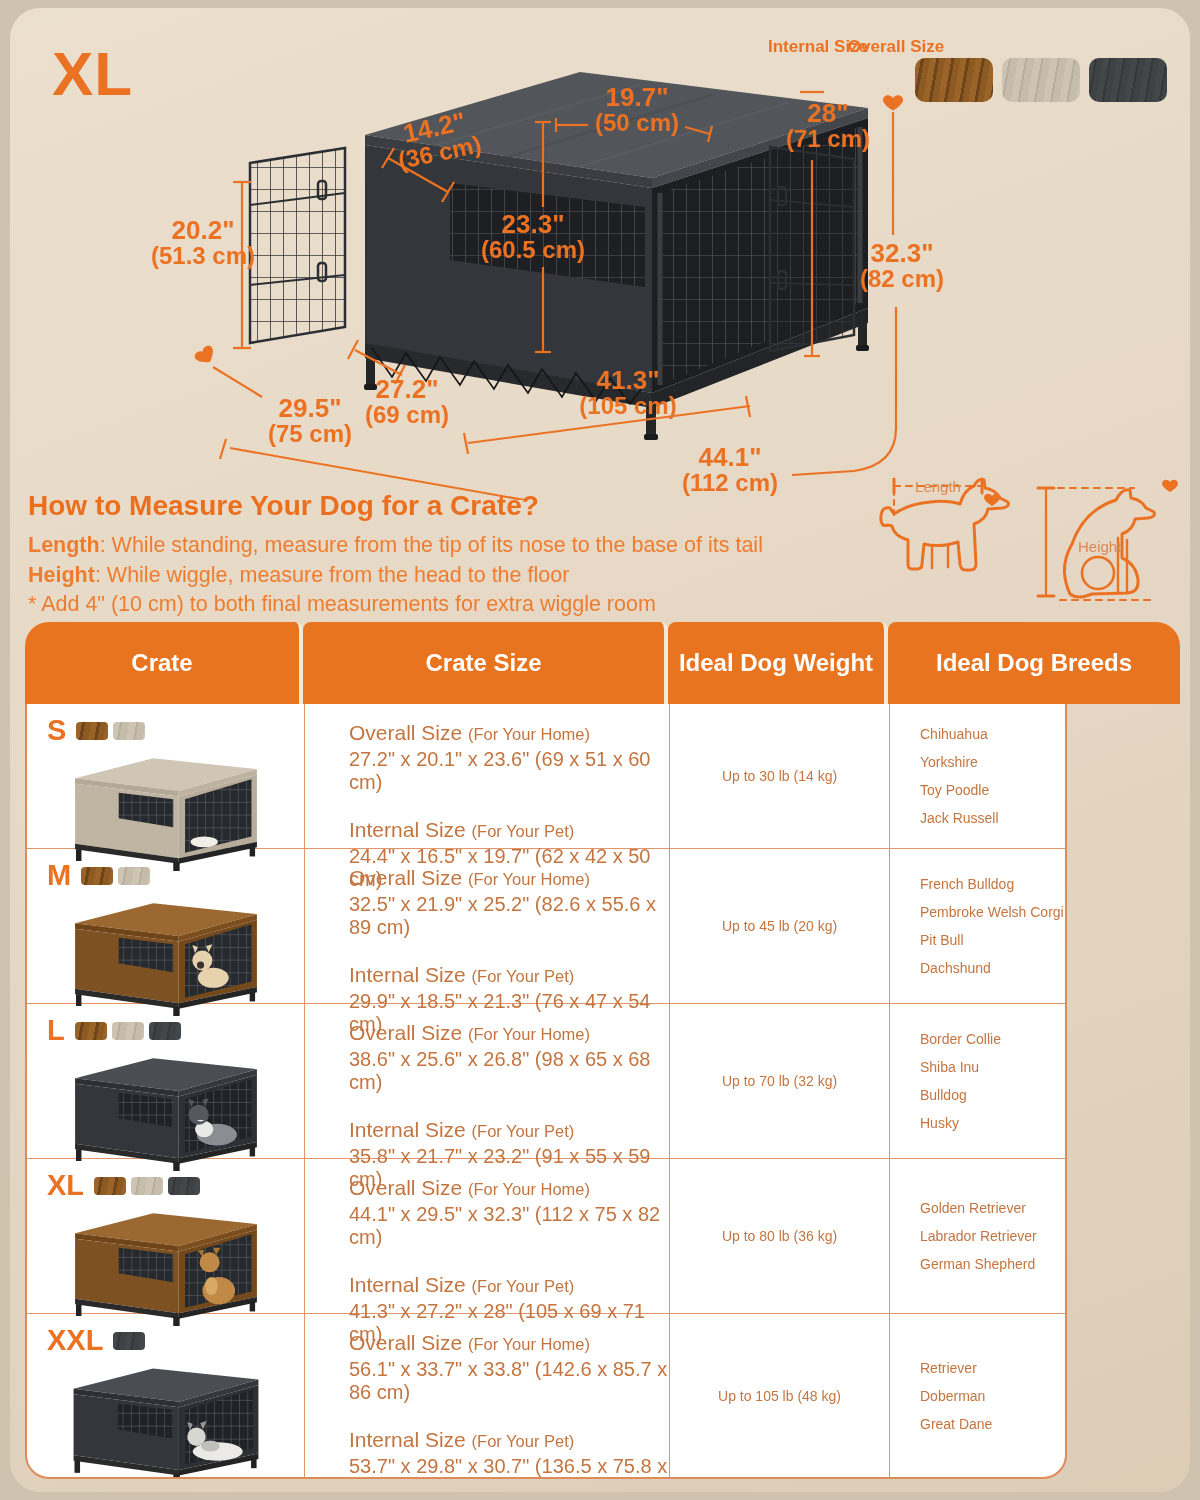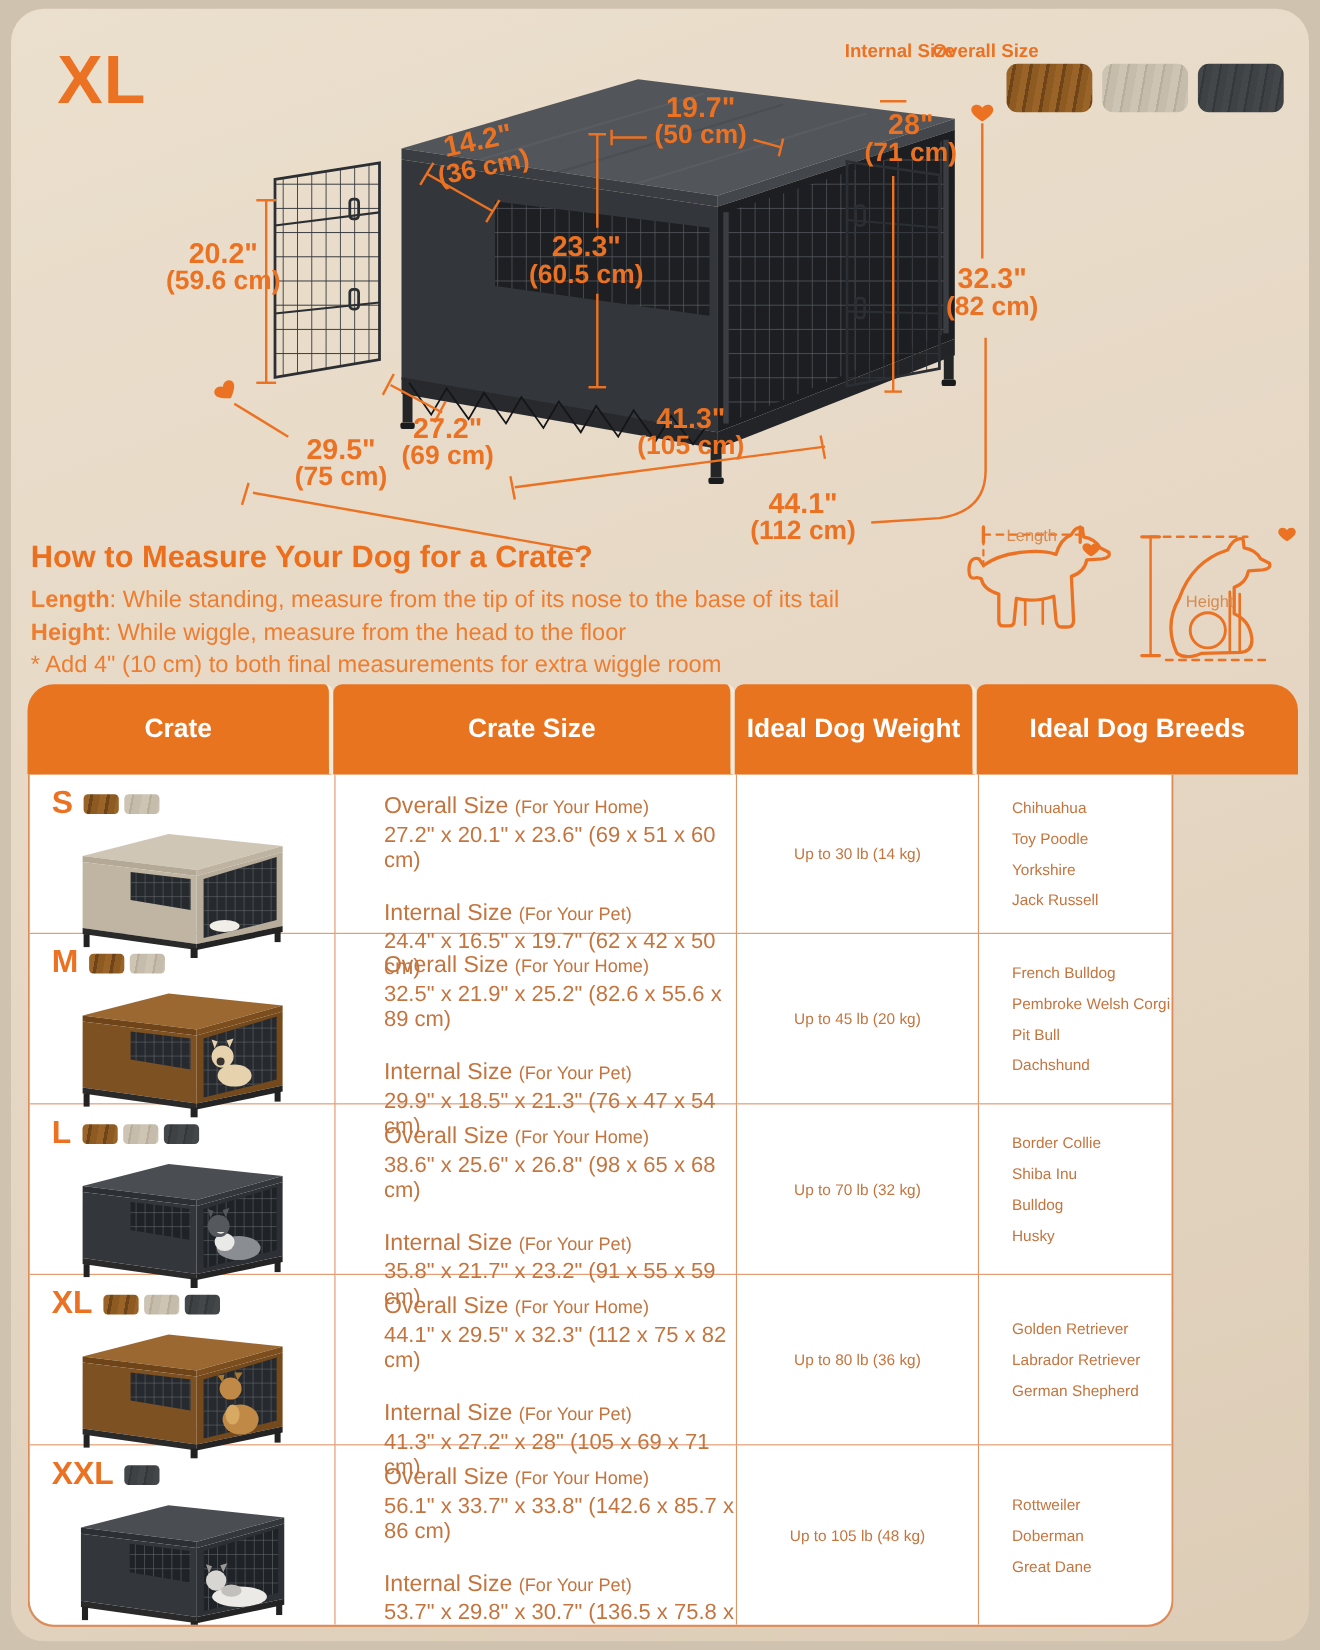--- a/index.html
+++ b/index.html
@@ -180,21 +180,21 @@
   <div class="dim" style="left:828px;top:126px">
       <span class="in">28"</span>
       <span class="cm">(71 cm)</span>
     </div>
   <div class="dim" style="left:533px;top:237px">
       <span class="in">23.3"</span>
       <span class="cm">(60.5 cm)</span>
     </div>
   <div class="dim" style="left:203px;top:243px">
       <span class="in">20.2"</span>
-      <span class="cm">(59.6 cm)</span>
+      <span class="cm">(51.3 cm)</span>
     </div>
   <div class="dim" style="left:902px;top:266px">
       <span class="in">32.3"</span>
       <span class="cm">(82 cm)</span>
     </div>
   <div class="dim" style="left:310px;top:421px">
       <span class="in">29.5"</span>
       <span class="cm">(75 cm)</span>
     </div>
   <div class="dim" style="left:407px;top:402px">
@@ -281,22 +281,22 @@
       <div class="td td-size">
         <div class="sz-label"><span>Overall Size</span> <span class="sz-suffix">(For Your Home)</span></div>
         <div class="sz-value">27.2" x 20.1" x 23.6" (69 x 51 x 60 cm)</div>
         <div class="sz-gap"></div>
         <div class="sz-label"><span>Internal Size</span> <span class="sz-suffix">(For Your Pet)</span></div>
         <div class="sz-value">24.4" x 16.5" x 19.7" (62 x 42 x 50 cm)</div>
       </div>
       <div class="td td-weight">Up to 30 lb (14 kg)</div>
       <div class="td td-breeds last-col">
         <span>Chihuahua</span>
+          <span>Yorkshire</span>
           <span>Toy Poodle</span>
-          <span>Yorkshire</span>
           <span>Jack Russell</span>
       </div>
 
       <div class="td td-crate">
         <div class="tag-row">
           <span class="size-tag">M</span>
           <span class="chips">
               <span class="chip sw-brown"></span>
               <span class="chip sw-greige"></span>
             </span>
@@ -465,20 +465,20 @@
       </div>
       <div class="td td-size last-row">
         <div class="sz-label"><span>Overall Size</span> <span class="sz-suffix">(For Your Home)</span></div>
         <div class="sz-value">56.1" x 33.7" x 33.8" (142.6 x 85.7 x 86 cm)</div>
         <div class="sz-gap"></div>
         <div class="sz-label"><span>Internal Size</span> <span class="sz-suffix">(For Your Pet)</span></div>
         <div class="sz-value">53.7" x 29.8" x 30.7" (136.5 x 75.8 x 77.9 cm)</div>
       </div>
       <div class="td td-weight last-row">Up to 105 lb (48 kg)</div>
       <div class="td td-breeds last-col last-row">
-        <span>Rottweiler</span>
+        <span>Retriever</span>
           <span>Doberman</span>
           <span>Great Dane</span>
       </div>
 
     </div>
   </div>
 </div>
 
 </body></html>

